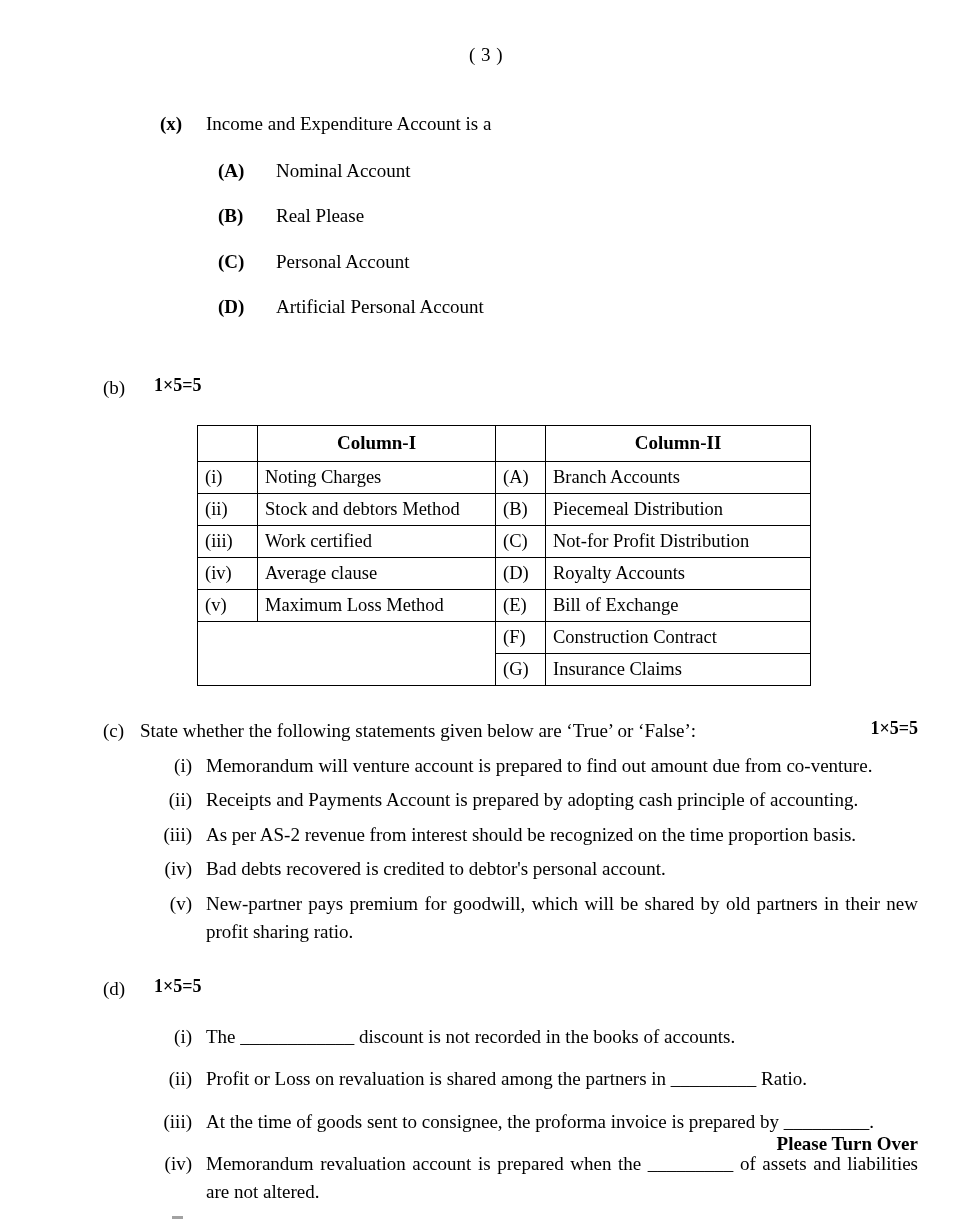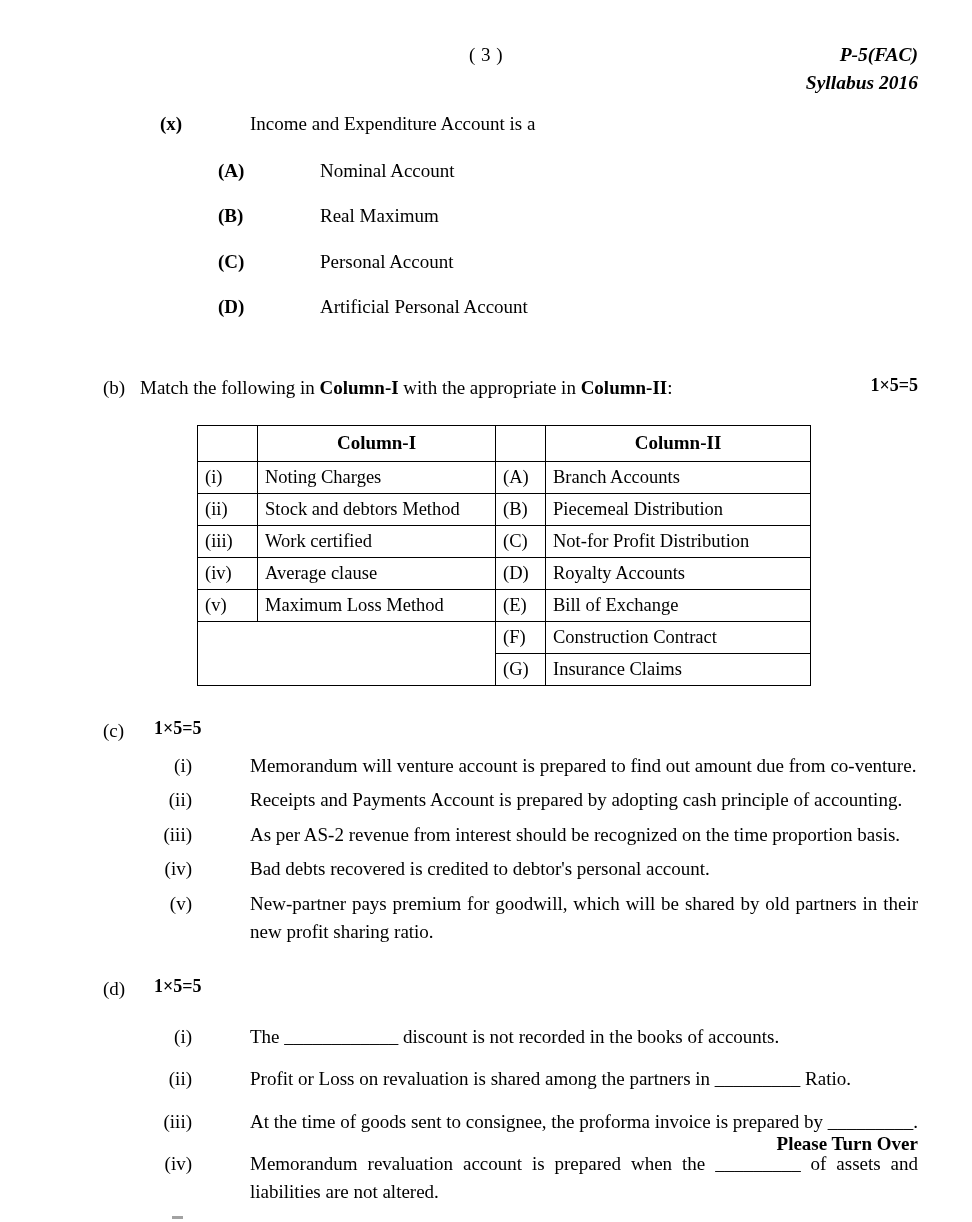--- a/index.html
+++ b/index.html
@@ -68,21 +68,20 @@
     flex: 0 0 auto;
     text-align: left;
     font-size: 19px;
     line-height: 1.45;
   }
   .marker.rt { text-align: right; }
   .qbody {
     flex: 1 1 auto;
     font-size: 19px;
     line-height: 1.45;
-    margin-left: 44px;
   }
   .qbody.just {
     text-align: justify;
     text-align-last: left;
   }
   .marks {
     flex: 0 0 auto;
     font-weight: bold;
     font-size: 18px;
     white-space: nowrap;
@@ -177,53 +176,48 @@
     opacity: 0.55;
   }
 </style>
 </head>
 <body>
 
 <div class="page">
 
   <div class="header">
     <div class="page-number">( 3 )</div>
-    <div class="paper-code">
-      <div>P-5(FAC)</div>
-      <div>Syllabus 2016</div>
-    </div>
   </div>
 
   <div class="content">
 
     <div class="qrow qx">
       <div class="marker">(x)</div>
       <div class="qbody">Income and Expenditure Account is a</div>
     </div>
 
     <div class="qrow opt opt-first">
       <div class="marker">(A)</div>
       <div class="qbody">Nominal Account</div>
     </div>
     <div class="qrow opt">
       <div class="marker">(B)</div>
-      <div class="qbody">Real Maximum</div>
+      <div class="qbody">Real Please</div>
     </div>
     <div class="qrow opt">
       <div class="marker">(C)</div>
       <div class="qbody">Personal Account</div>
     </div>
     <div class="qrow opt">
       <div class="marker">(D)</div>
       <div class="qbody">Artificial Personal Account</div>
     </div>
 
     <div class="part" style="margin-top:53px;">
       <div class="marker">(b)</div>
-      <div class="part-text"><span>Match the following in </span><b>Column-I</b><span> with the appropriate in </span><b>Column-II</b><span>:</span></div>
       <div class="marks">1×5=5</div>
     </div>
 
     <div class="table-wrap">
       <table class="match">
         <colgroup>
           <col class="c-num">
             <col class="c-one">
             <col class="c-let">
             <col class="c-two">
@@ -273,20 +267,21 @@
           <tr>
             <td class="letcell">(G)</td>
             <td>Insurance Claims</td>
           </tr>
         </tbody>
       </table>
     </div>
 
     <div class="part" style="margin-top:31px;">
       <div class="marker">(c)</div>
+      <div class="part-text">State whether the following statements given below are ‘True’ or ‘False’:</div>
       <div class="marks">1×5=5</div>
     </div>
 
     <div class="qrow sub">
       <div class="marker rt">(i)</div>
       <div class="qbody just">Memorandum will venture account is prepared to find out amount due from co-venture.</div>
     </div>
     <div class="qrow sub">
       <div class="marker rt">(ii)</div>
       <div class="qbody just">Receipts and Payments Account is prepared by adopting cash principle of accounting.</div>

